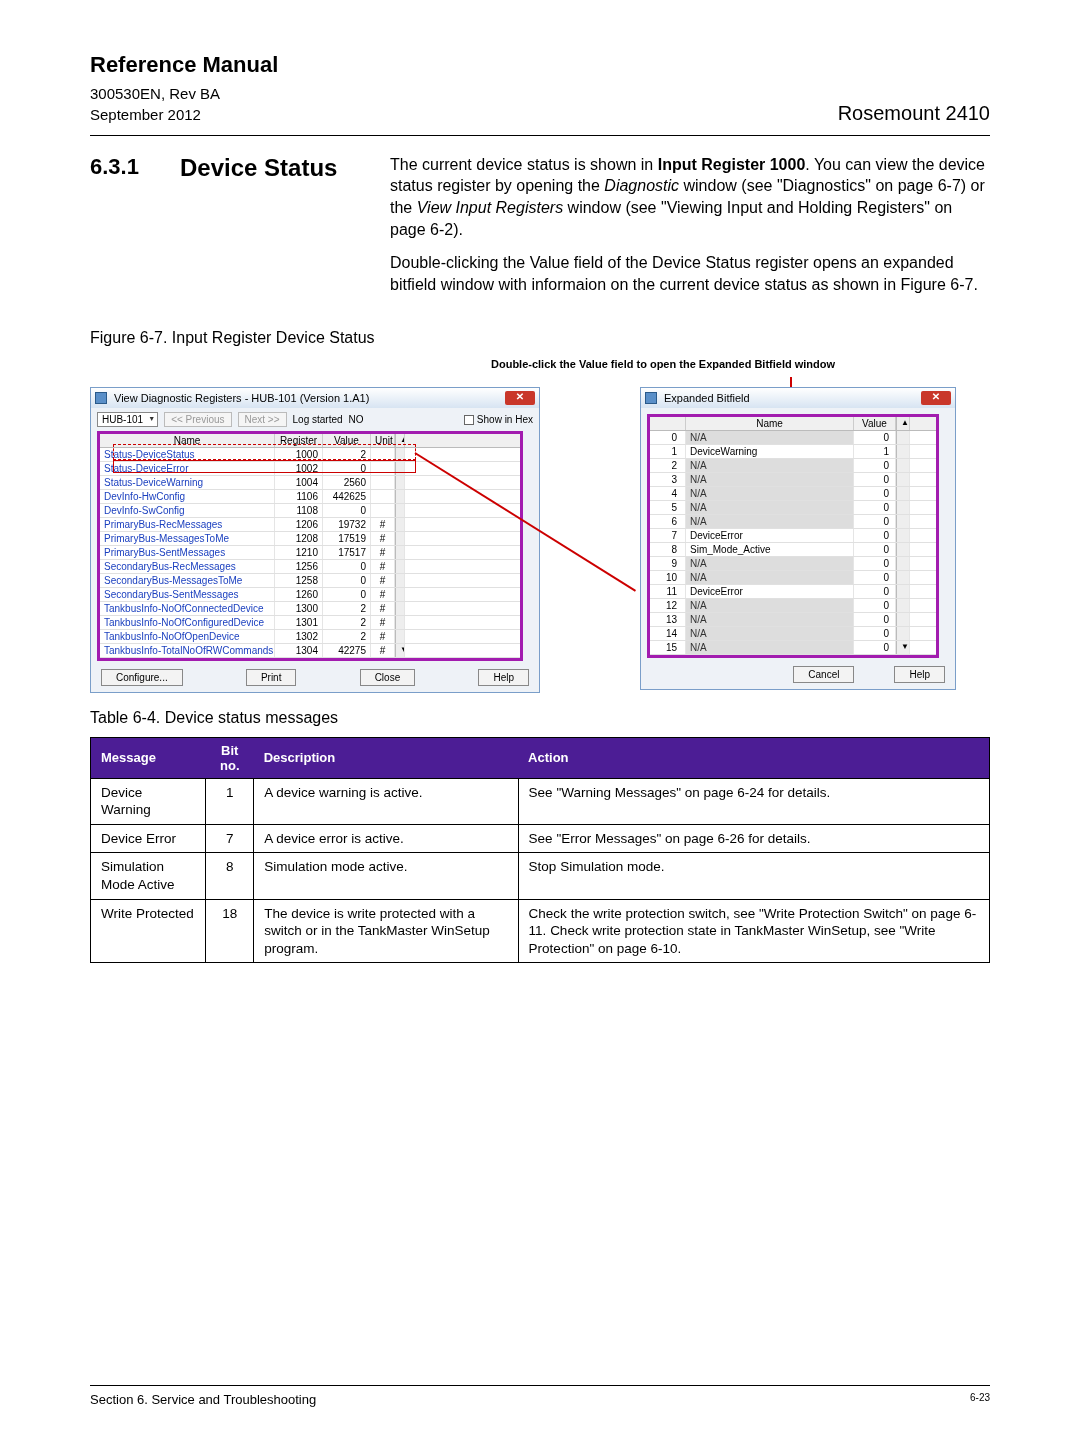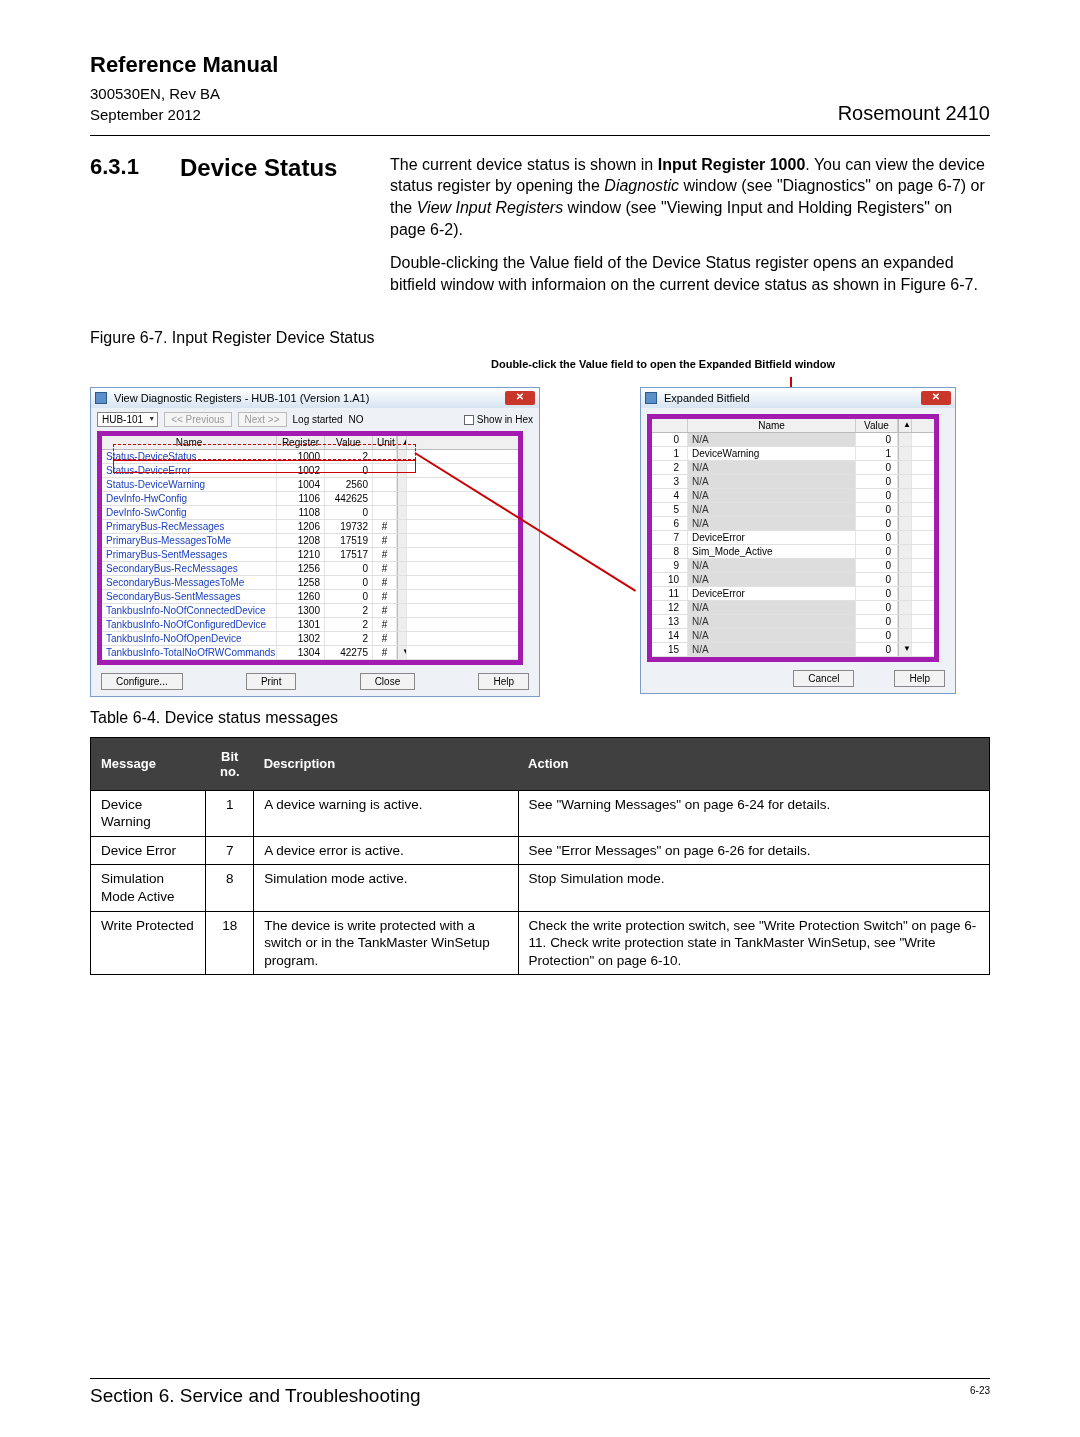--- a/index.html
+++ b/index.html
@@ -72,21 +72,21 @@
     display: flex; align-items: center; gap: 6px; padding: 4px 6px; font-size: 10px;
     background: #eef2f7;
   }
   .win .dropdown { border:1px solid #888; background:#fff; padding: 1px 14px 1px 4px; position:relative; font-size:10px;}
   .win .dropdown::after{content:"▼"; font-size:7px; position:absolute; right:2px; top:2px; color:#333;}
   .win .navbtn { border:1px solid #bbb; background:#f5f5f5; color:#999; padding:1px 6px; font-size:10px;}
   .win .chk { display:flex; align-items:center; gap:3px; margin-left:auto; font-size:10px;}
   .win .chk .box{width:10px;height:10px;border:1px solid #666;background:#fff;}
 
   .win .grid {
-    margin: 0 16px 4px 6px; background: #fff; border: 5px solid #a21caf;
+    margin: 0 16px 4px 6px; background: #fff; border: 3px solid #a21caf;
   }
   .win .grid-head, .win .grid-row {
     display: grid;
     font-size: 10px;
     border-bottom: 1px solid #e0e0e0;
   }
   .win .grid-head { background: #f0f0f0; font-weight: normal; border-bottom:1px solid #bbb;}
   .win .grid-head > div, .win .grid-row > div { padding: 1px 4px; border-right:1px solid #e5e5e5; overflow:hidden; white-space:nowrap;}
   .win .grid-head > div{ border-right:1px solid #ccc;}
   .win.left .grid-head, .win.left .grid-row { grid-template-columns: 175px 48px 48px 24px 10px; }
@@ -100,26 +100,26 @@
   .win.right .grid .name.na { background:#ddd; color:#333; }
   .win.right .grid .val { text-align: right; padding-right:6px;}
   .win.right .scroll-cell{background:#eee;border-left:1px solid #bbb;text-align:center;font-size:8px;}
 
   .win .btnbar { display:flex; justify-content:space-between; padding:4px 10px 6px;gap:24px;}
   .win .btnbar.right-align{justify-content:flex-end; gap:40px;}
   .win .btnbar .btn{ border:1px solid #888; background:#f3f3f3; padding:2px 14px; font-size:10px;}
 
   
   .tbl { width: 100%; border-collapse: collapse; font-size: 14px; margin-top: 4px; border:1px solid #000;}
-  .tbl th { background:#404040; color:#fff; font-weight: bold; text-align:left; padding:11px 10px; font-size:13px;}
+  .tbl th { background:#4c1d95; color:#fff; font-weight: bold; text-align:left; padding:5px 10px; font-size:13px;}
   .tbl td { padding:5px 10px; border:1px solid #000; vertical-align: top; font-size:13.5px; line-height:1.3;}
   .tbl th.c, .tbl td.c { text-align:center; }
 
   .footer { position:absolute; bottom:30px; left:90px; right:90px; display:flex; justify-content:space-between; border-top:1px solid #000; padding-top:6px;}
-  .footer .l{font-size:19px;}
+  .footer .l{font-size:13px;}
   .footer .r{font-size:10px;}
 </style>
 </head>
 <body>
 
 <div class="header-row">
   <div class="hdr-left">
     <div class="hdr-title">Reference Manual</div>
     <div>300530EN, Rev BA</div>
     <div>September 2012</div>

